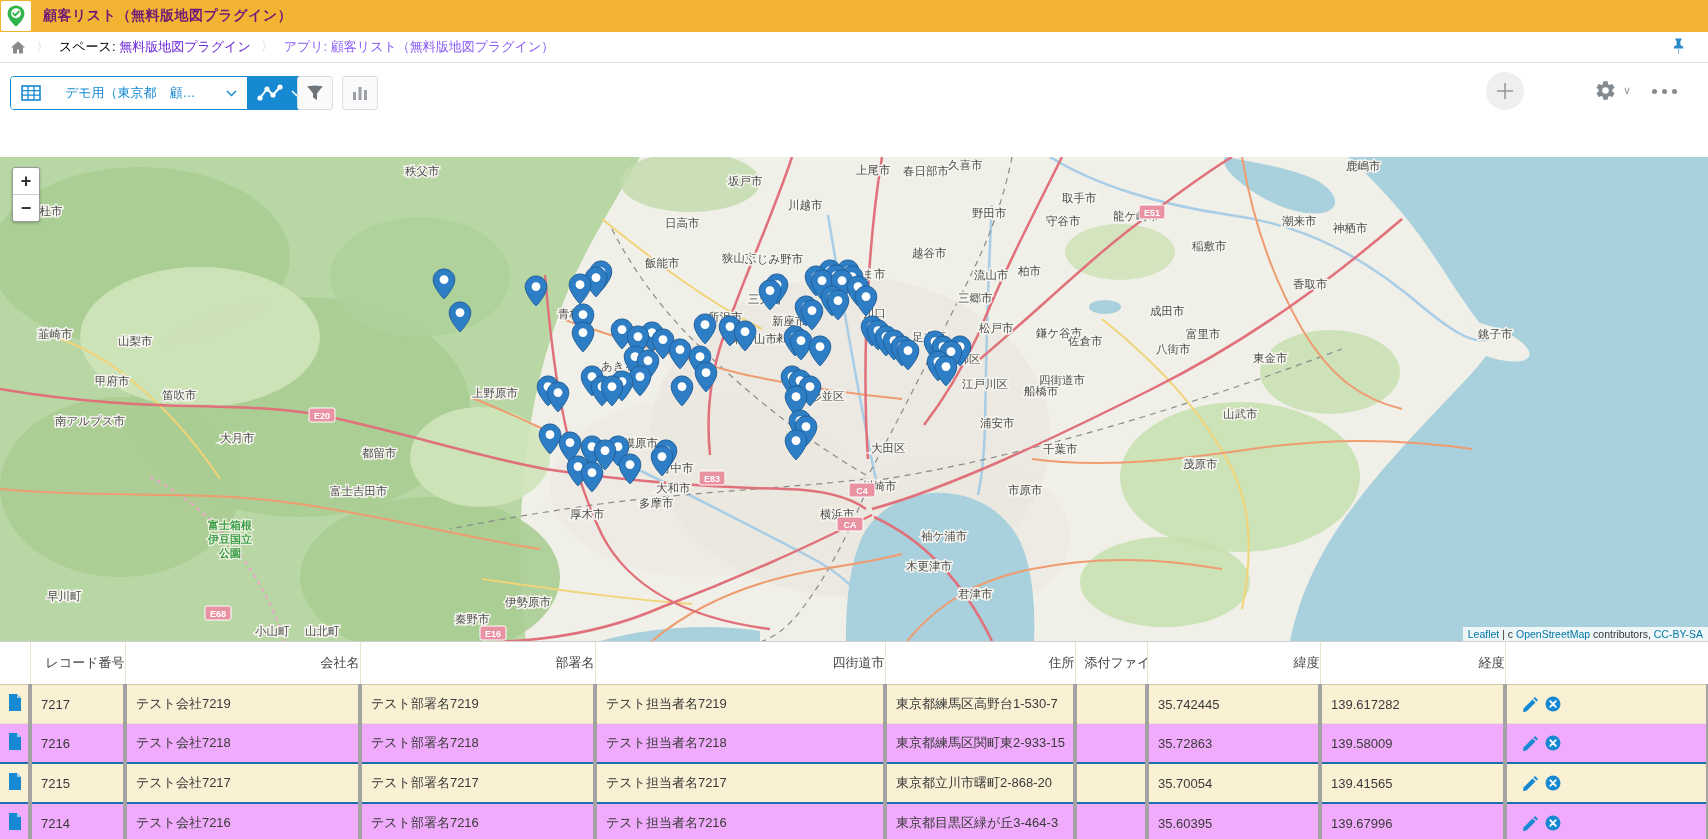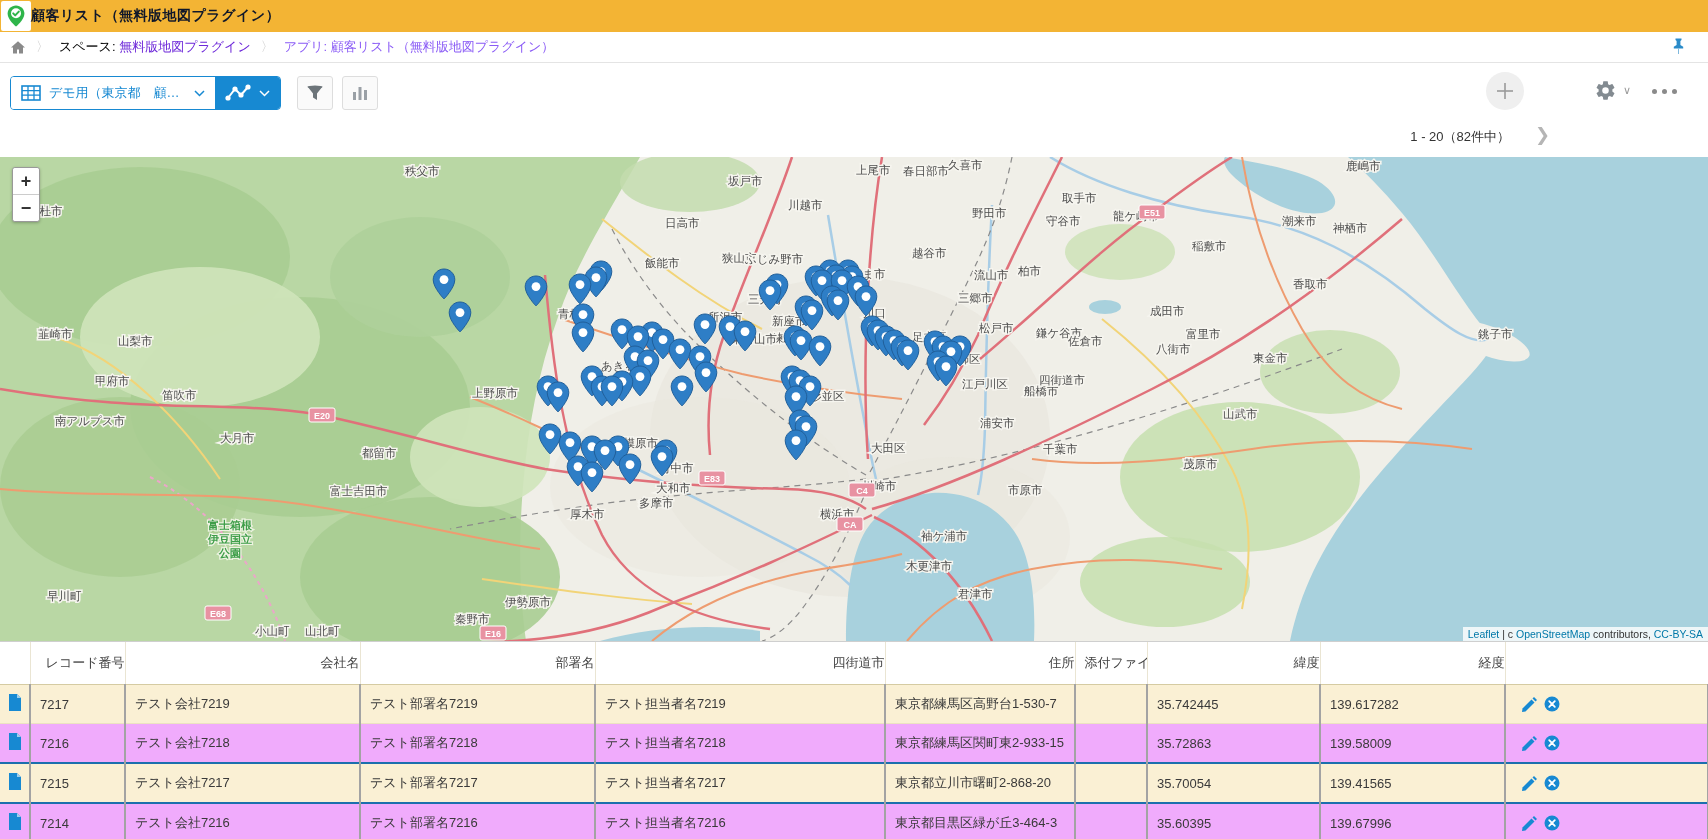--- a/index.html
+++ b/index.html
@@ -2,34 +2,34 @@
 <html><head>
 <meta charset="utf-8">
 <style>
   html,body{margin:0;padding:0;background:#fff;}
   #screen{position:relative;width:1708px;height:839px;overflow:hidden;background:#fff;
           font-family:"Liberation Sans","DejaVu Sans",sans-serif;font-size:13px;color:#333;}
 
   
   #appbar{position:absolute;left:0;top:0;width:1708px;height:32px;background:#f3b434;display:flex;align-items:center;}
   #appicon{width:30px;height:30px;margin:1px 0 1px 1px;background:#fff;border-radius:2px;display:flex;align-items:center;justify-content:center;}
-  #apptitle{color:#0f172a;font-weight:bold;font-size:14px;letter-spacing:.5px;text-align:center;}
+  #apptitle{color:#701a75;font-weight:bold;font-size:14px;margin-left:12px;letter-spacing:.5px;text-align:center;}
 
   
   #crumbbar{position:absolute;left:0;top:32px;width:1708px;height:30px;background:#fff;border-bottom:1px solid #e4e4e4;display:flex;align-items:center;}
   .crumb-sep{color:#ccc;font-size:13px;margin:0 10px;}
   .crumb-gray{color:#000000;}
   .crumb-link{color:#6d28d9;cursor:pointer;}
   .crumb-dark{color:#8b5cf6;}
   #pin-fav{position:absolute;right:22px;top:5px;}
 
   
   #toolbar{position:absolute;left:0;top:63px;width:1708px;height:55px;background:#fff;}
   #view-selector{position:absolute;left:10px;top:13px;height:32px;display:flex;border:1px solid #1789d2;border-radius:4px;overflow:hidden;}
-  #view-left{background:#fff;display:flex;align-items:center;padding:0 10px;cursor:pointer;}
+  #view-left{background:#fff;display:flex;align-items:center;padding:0 10px;cursor:pointer;gap:16px;}
   #view-left span.vtext{color:#1789d2;font-size:13px;margin:0 14px 0 8px;white-space:nowrap;}
   #view-right{background:#1789d2;display:flex;align-items:center;padding:0 10px;cursor:pointer;}
   .sq-btn{position:absolute;top:13px;width:34px;height:32px;background:#fafafa;border:1px solid #ddd;border-radius:3px;display:flex;align-items:center;justify-content:center;cursor:pointer;}
   #filter-btn{left:297px;}
   #chart-btn{left:342px;}
   #add-btn{position:absolute;left:1486px;top:9px;width:38px;height:38px;border-radius:50%;background:#efefef;border:none;display:flex;align-items:center;justify-content:center;cursor:pointer;}
   #gear-wrap{position:absolute;left:1594px;top:16px;display:flex;align-items:center;cursor:pointer;}
   #gear-chevron{color:#999;font-size:11px;margin-left:6px;}
   #more-btn{position:absolute;left:1652px;top:26px;display:flex;gap:5px;cursor:pointer;}
   #more-btn i{width:5px;height:5px;border-radius:50%;background:#8a8a8a;}
@@ -49,21 +49,21 @@
   .zbtn{width:26px;height:26px;background:#fff;display:flex;align-items:center;justify-content:center;font-size:18px;font-weight:bold;color:#333;cursor:pointer;}
   #zoom-in{border-bottom:1px solid #ccc;border-radius:3px 3px 0 0;}
   #zoom-out{border-radius:0 0 3px 3px;}
   #attribution{position:absolute;right:0;bottom:0;background:rgba(255,255,255,.8);padding:1px 5px;font-size:10.5px;color:#333;text-align:right;}
   #attribution a{color:#0078a8;text-decoration:none;cursor:pointer;}
 
   
   #listwrap{position:absolute;left:0;top:641px;width:1708px;height:198px;overflow:hidden;border-top:1px solid #cfcfcf;}
   table#record-table{border-collapse:collapse;table-layout:fixed;width:1708px;}
   #record-table th{height:42px;background:#fff;font-weight:normal;color:#444;text-align:right;padding:0 0 0 9px;border-right:1px solid #eae5d3;border-bottom:1px solid #d5cba2;font-size:13px;white-space:nowrap;overflow:hidden;}
-  #record-table td{height:38px;padding:0 0 0 9px;border-right:2px solid #a3a3a3;font-size:13px;color:#3a3a3a;white-space:nowrap;overflow:hidden;}
+  #record-table td{height:38px;padding:0 0 0 9px;border-right:4px solid #a3a3a3;font-size:13px;color:#3a3a3a;white-space:nowrap;overflow:hidden;}
   #record-table tr.beige td{background:#faf0d4;}
   #record-table tr.white td{background:#f0abfc;}
   #record-table tr.tan-top td{border-top:1px solid #ece2c2;}
   #record-table tr.blue-top td{border-top:2px solid #1c6fad;}
   #record-table td.icon-cell{padding-left:8px;}
   #record-table td.actions-cell{padding-left:16px;}
   .act-ic{display:inline-block;vertical-align:middle;margin-right:7px;cursor:pointer;}
 </style>
 </head>
 <body>
@@ -153,24 +153,20 @@
       </svg>
       <span id="gear-chevron">∨</span>
     </div>
     <div id="more-btn" title="">
         <i></i>
         <i></i>
         <i></i>
       </div>
   </div>
 
-  <div id="pagebar">
-    <span id="page-range">1 - 20（82件中）</span>
-    <span id="next-page">❯</span>
-  </div>
 
   <div id="map">
     <svg width="1708" height="484" viewBox="0 0 1708 484">
       <defs>
         <g id="pinsym">
           <path d="M12 1C6 1 1.2 5.8 1.2 11.8c0 8 10.8 19.2 10.8 19.2s10.8-11.2 10.8-19.2C22.8 5.8 18 1 12 1Z" fill="#2e7ec6" stroke="#205f9a" stroke-width="1"></path>
           <circle cx="12" cy="11.6" r="4.4" fill="#fff"></circle>
         </g>
       </defs>
 

